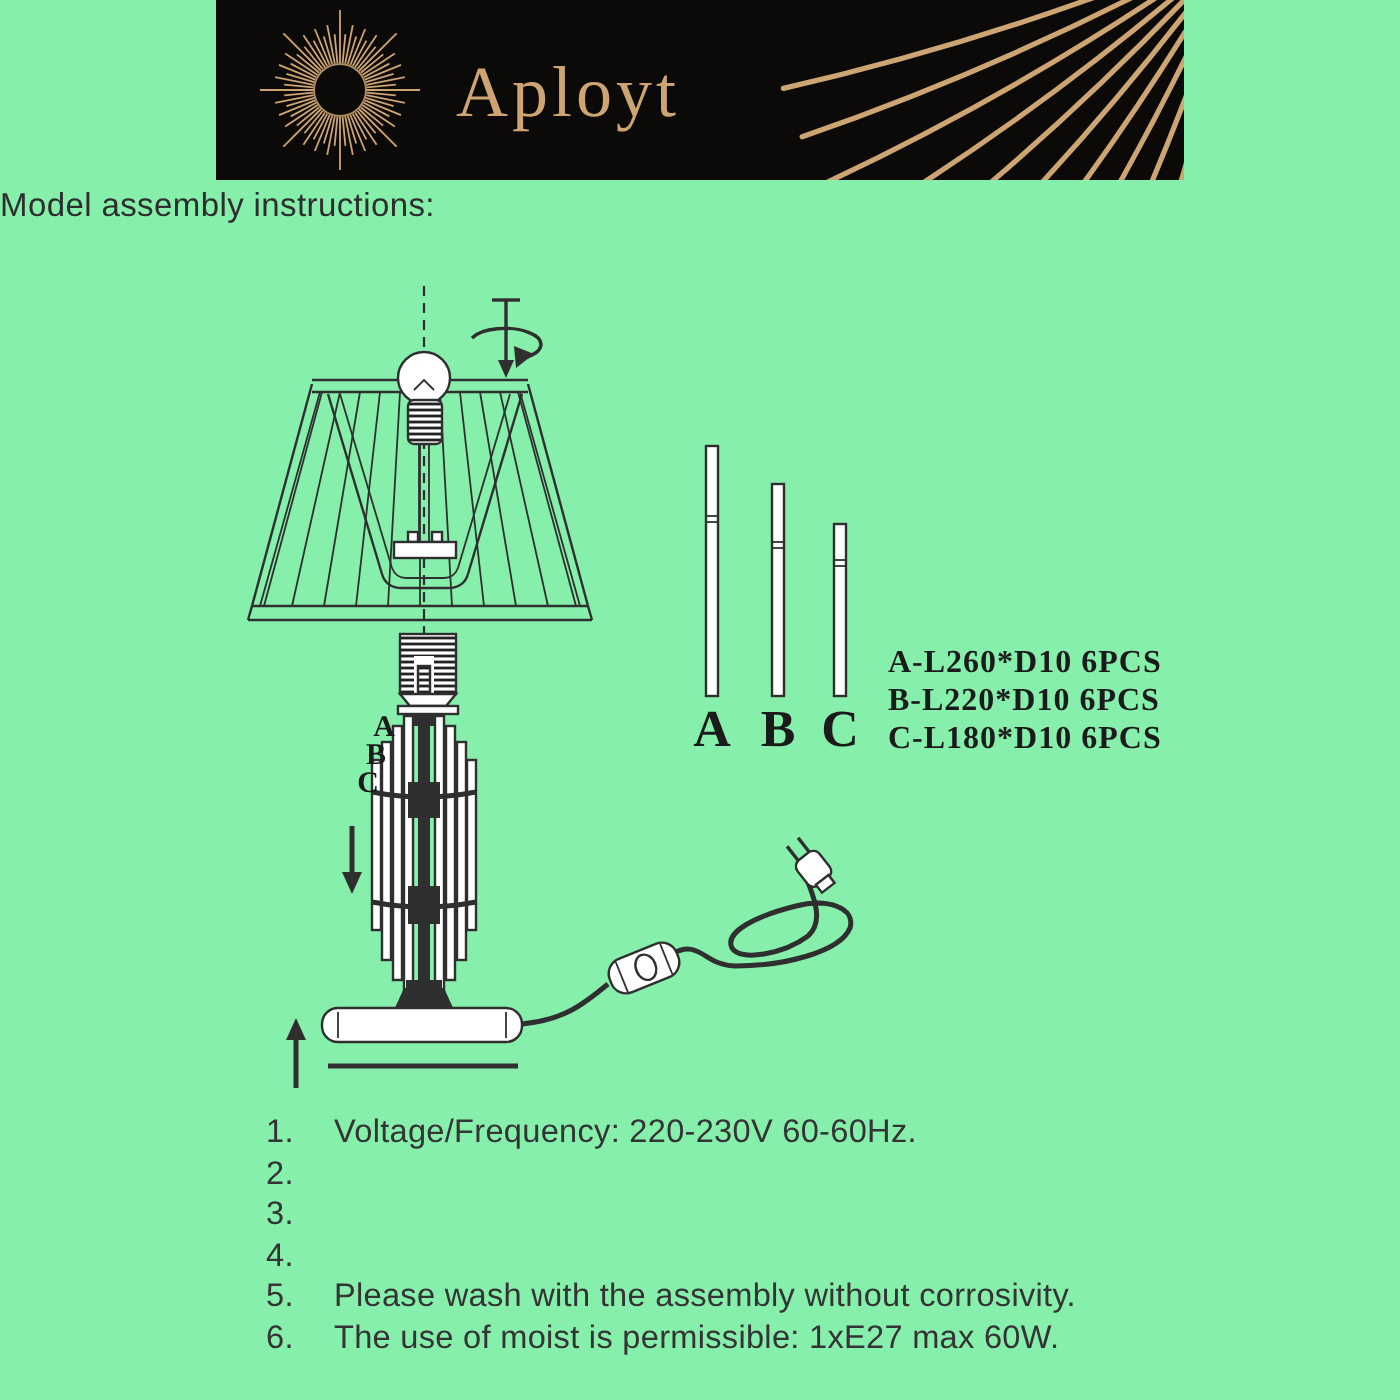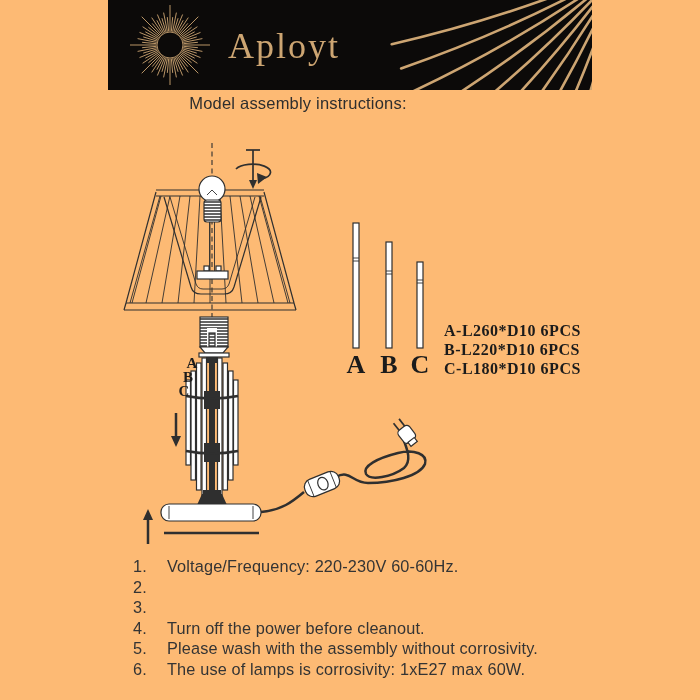--- a/index.html
+++ b/index.html
@@ -1,19 +1,19 @@
 <!DOCTYPE html>
 <html style="--gold: #cda572; --header_bg: #0c0a09; --ink: #2f2f2f;"><head>
 <meta charset="utf-8">
 <style>
   html,body{margin:0;padding:0;background:#fff;}
-  .canvas{position:relative;width:700px;height:700px;background:#fdba74;overflow:hidden;
+  .canvas{position:relative;width:700px;height:700px;background:#86efac;overflow:hidden;
           font-family:"Liberation Sans",sans-serif;}
   .header-svg{position:absolute;left:108px;top:0;}
-  .title-block{position:absolute;left:0;top:94px;width:596px;text-align:center;
+  .title-block{position:absolute;left:0;top:94px;width:596px;
                color:#2e2e2e;font-size:16.5px;font-weight:500;line-height:19px;letter-spacing:.2px;}
   .diagram-svg{position:absolute;left:80px;top:130px;}
   .instructions{position:absolute;left:133px;top:556px;color:#343434;
                 font-size:16.3px;line-height:20.6px;letter-spacing:.15px;}
   .inst-row{display:flex;}
   .inst-num{width:34px;flex:none;}
   
   .s  {stroke:var(--ink,#2f2f2f);fill:none;stroke-width:1.2px;}
   .s08{stroke:var(--ink,#2f2f2f);fill:none;stroke-width:.9px;}
   .s16{stroke:var(--ink,#2f2f2f);fill:none;stroke-width:1.7px;}
@@ -282,25 +282,24 @@
       <span class="inst-txt">Voltage/Frequency: 220-230V 60-60Hz.</span>
     </div>
     <div class="inst-row">
       <span class="inst-num">2.</span>
     </div>
     <div class="inst-row">
       <span class="inst-num">3.</span>
     </div>
     <div class="inst-row">
       <span class="inst-num">4.</span>
-      <span class="inst-txt">Turn off the power before cleanout.</span>
     </div>
     <div class="inst-row">
       <span class="inst-num">5.</span>
       <span class="inst-txt">Please wash with the assembly without corrosivity.</span>
     </div>
     <div class="inst-row">
       <span class="inst-num">6.</span>
-      <span class="inst-txt">The use of lamps is corrosivity: 1xE27 max 60W.</span>
+      <span class="inst-txt">The use of moist is permissible: 1xE27 max 60W.</span>
     </div>
   </div>
 
 </div>
 
 </body></html>

